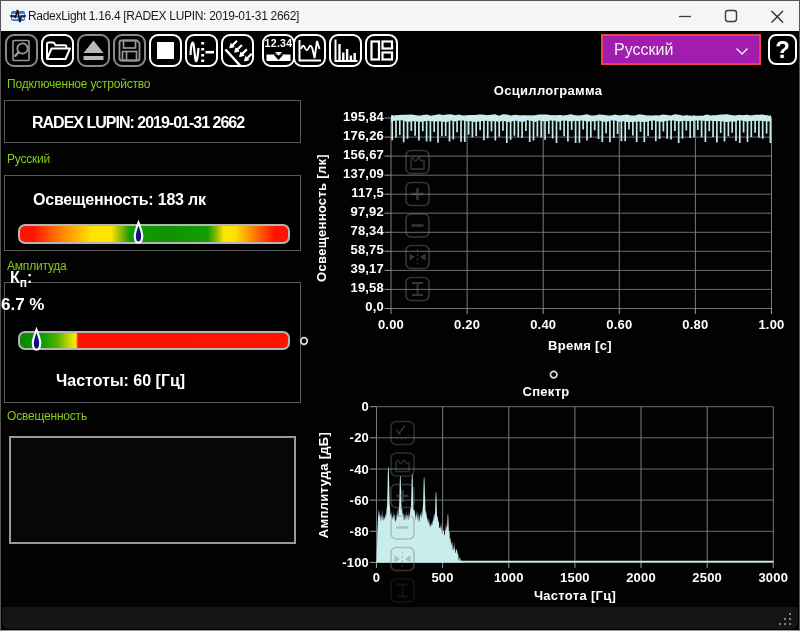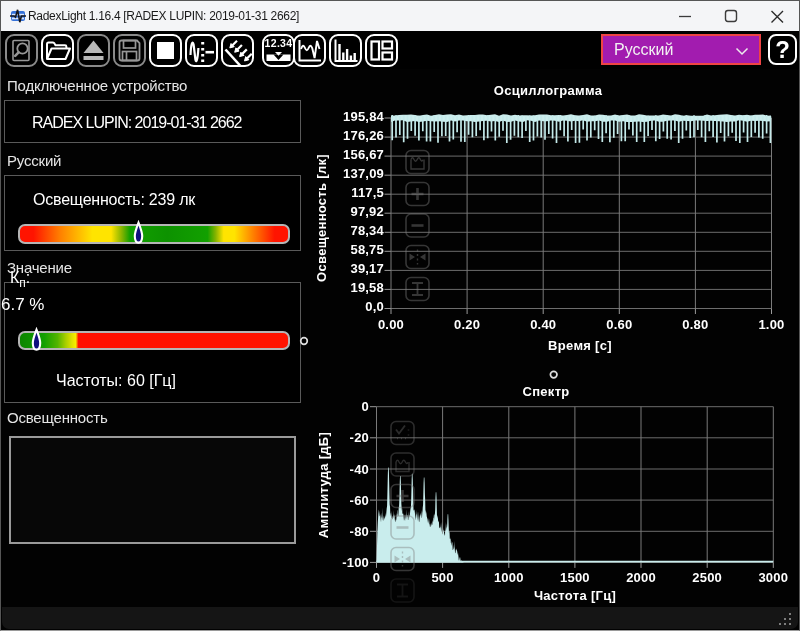--- a/index.html
+++ b/index.html
@@ -9,23 +9,23 @@
 #titlebar{position:absolute;left:0;top:0;width:100%;height:30px;background:#f4f5f7}
 #titlebar .tt{position:absolute;left:27px;top:8px;font-size:12px;color:#1a1a1a;letter-spacing:-0.3px}
 #appicon{position:absolute;left:9px;top:8px}
 .wbtn{position:absolute;top:0}
 #toolbar{position:absolute;left:0;top:30px;width:100%;height:38px;background:#000}
 .tb{position:absolute;top:3px;width:33px;height:33px;border:2.4px solid #fff;border-radius:9px;background:#000}
 .tb svg{position:absolute;left:-2.4px;top:-2.4px}
 #lang{position:absolute;left:600px;top:3px;width:160px;height:31px;border:2px solid #ef4444;background:#a21caf;color:#f2f2f2;font-size:16px;line-height:27px;padding-left:11px}
 #help{position:absolute;left:767px;top:3px;width:29px;height:31px;border:2.4px solid #fff;border-radius:8px;color:#fff;
  font-size:24px;font-weight:bold;text-align:center;line-height:27px}
-.hdr{position:absolute;left:6px;font-size:15px;color:#e5e5e5;letter-spacing:-0.2px}
+.hdr{position:absolute;left:6px;font-size:12px;color:#84cc16;letter-spacing:-0.2px}
 .box{position:absolute;left:3px;width:296.5px;border:1px solid #5a5a5a;background:#000}
-.b{position:absolute;font-weight:normal;color:#fff;font-size:16px;white-space:nowrap}
+.b{position:absolute;font-weight:bold;color:#fff;font-size:16px;white-space:nowrap}
 .gbar{position:absolute;left:16.5px;width:272.5px;border:2px solid #b5b5b5;border-radius:7px}
 #comments{position:absolute;left:7.5px;top:435px;width:287px;height:108px;border:2px solid #9a9a9a;background:#070707}
 #status{position:absolute;left:1px;right:1px;bottom:1px;height:22px;background:#151515;border-bottom-left-radius:7px;border-bottom-right-radius:7px}
 .dot{position:absolute;width:2px;height:2px;background:#7d7d7d}
 </style></head>
 <body>
 <div id="win">
  <div id="titlebar">
   <svg id="appicon" width="16" height="14" viewBox="0 0 16 14">
     <rect x="1" y="2" width="14" height="10" rx="2" fill="#3672d9"></rect>
@@ -133,27 +133,27 @@
         </svg></div>
   <div id="help">?</div>
  </div>
 
  <div class="hdr" style="top:76px">Подключенное устройство</div>
  <div class="box" style="top:99px;height:43px"></div>
  <div class="b" style="left:31px;top:113px;letter-spacing:-1px">RADEX LUPIN: 2019-01-31 2662</div>
 
  <div class="hdr" style="top:151px">Русский</div>
  <div class="box" style="top:174px;height:76px"></div>
- <div class="b" style="left:32px;top:190px;letter-spacing:-0.2px">Освещенность: 239 лк</div>
+ <div class="b" style="left:32px;top:190px;letter-spacing:-0.2px">Освещенность: 183 лк</div>
  <div class="gbar" style="top:223px;height:20px;background:linear-gradient(90deg,#ff1400 0%,#ff1400 5%,#ff8000 15%,#ffe400 27%,#ffe400 34%,#86b400 38%,#12a000 41%,#0d9200 55%,#12a000 70%,#86b400 73%,#ffe400 76%,#ffe400 80%,#ff8000 87%,#ff1400 95%,#ff1400 100%)"></div>
  <svg style="position:absolute;left:127px;top:219px" width="21" height="28" viewBox="0 0 21 28">
    <path d="M10.5,2.6 C13.2,9.6 14.2,12.4 14.2,16 C14.2,20 12.6,22.6 10.5,22.6 C8.4,22.6 6.8,20 6.8,16 C6.8,12.4 7.8,9.6 10.5,2.6 Z" fill="#10107e" stroke="#fff" stroke-width="2.1"></path>
  </svg>
 
- <div class="hdr" style="top:258px">Значение</div>
+ <div class="hdr" style="top:258px">Амплитуда</div>
  <div class="box" style="top:281px;height:121px"></div>
  <div class="b" style="left:9px;top:268px">К<span style="font-size:12px;vertical-align:-4px">п</span>:</div>
  <div class="b" style="left:0;top:294px;width:303px;font-size:17px">6.7 %</div>
  <div class="gbar" style="top:330px;height:19px;background:linear-gradient(90deg,#0c8500 0%,#12a000 9%,#52b400 14%,#a6ce00 17%,#e2e200 19.5%,#f6ee00 20.8%,#ff0f00 21.8%,#ff1400 100%)"></div>
  <svg style="position:absolute,left:0,top:0"></svg>
  <svg style="position:absolute;left:24.5px;top:326px" width="21" height="28" viewBox="0 0 21 28">
    <path d="M10.5,2.6 C13.2,9.6 14.2,12.4 14.2,16 C14.2,20 12.6,22.6 10.5,22.6 C8.4,22.6 6.8,20 6.8,16 C6.8,12.4 7.8,9.6 10.5,2.6 Z" fill="#10107e" stroke="#fff" stroke-width="2.1"></path>
  </svg>
  <div class="b" style="left:55px;top:371px">Частоты: 60 [Гц]</div>
 

